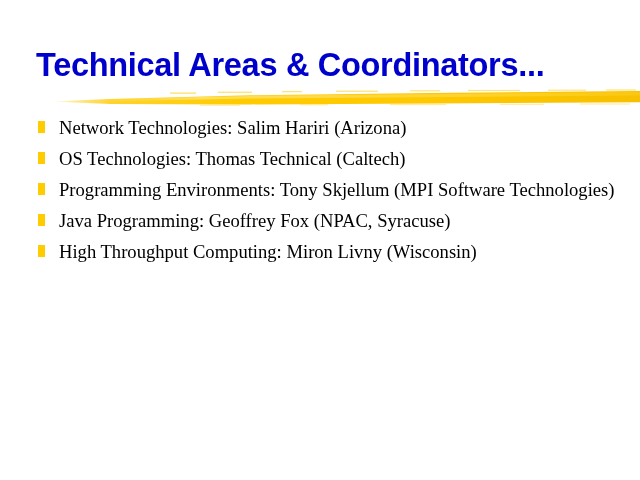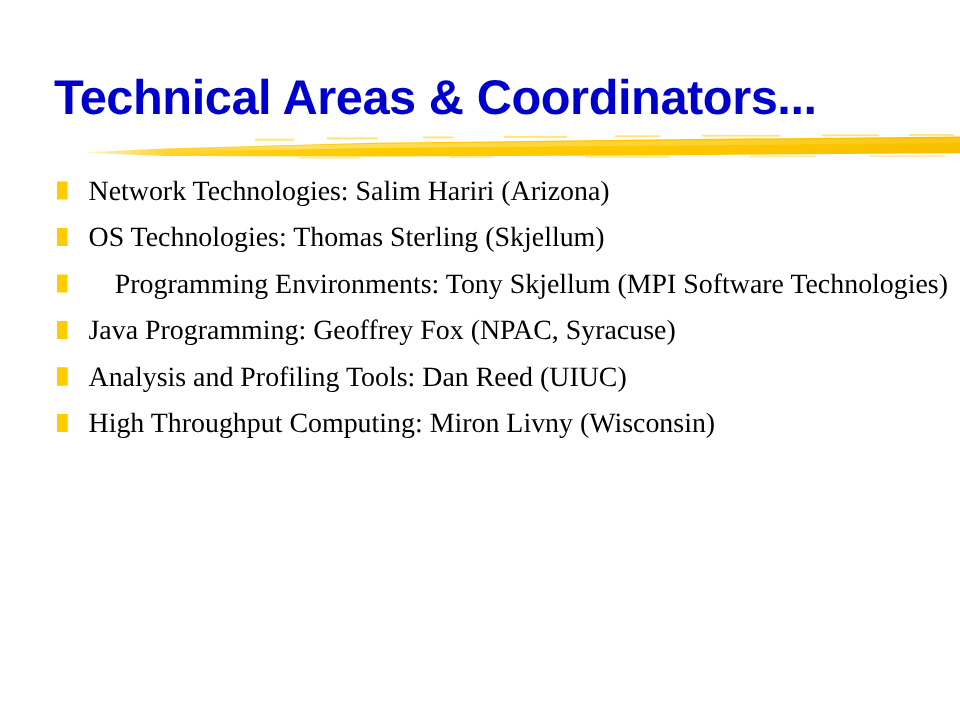--- a/index.html
+++ b/index.html
@@ -82,21 +82,20 @@
     height: 12px;
     background: #ffcc00;
     display: block;
   }
   .bullet-text {
     display: block;
   }
   
   .bullet-item.wrap .bullet-text {
     display: block;
-    text-align: right;
   }
 </style>
 </head>
 <body>
 
 <div id="slide">
 
   <div id="title-block">
     <h1 id="slide-title">Technical Areas &amp; Coordinators...</h1>
   </div>
@@ -143,39 +142,35 @@
     </g>
   </svg>
 
   <ul id="bullet-list">
     <li class="bullet-item">
       <span class="bullet-marker"></span>
       <span class="bullet-text">Network Technologies: Salim Hariri (Arizona)</span>
     </li>
     <li class="bullet-item">
       <span class="bullet-marker"></span>
-      <span class="bullet-text">OS Technologies: Thomas Sterling (Skjellum)</span>
+      <span class="bullet-text">OS Technologies: Thomas Technical (Caltech)</span>
     </li>
     <li class="bullet-item wrap">
       <span class="bullet-marker"></span>
       <span class="bullet-text">Programming Environments: Tony Skjellum (MPI Software Technologies)</span>
     </li>
     <li class="bullet-item">
       <span class="bullet-marker"></span>
       <span class="bullet-text">Java Programming: Geoffrey Fox (NPAC, Syracuse)</span>
     </li>
     <li class="bullet-item wrap">
       <span class="bullet-marker"></span>
     </li>
     <li class="bullet-item">
       <span class="bullet-marker"></span>
-      <span class="bullet-text">Analysis and Profiling Tools: Dan Reed (UIUC)</span>
-    </li>
-    <li class="bullet-item">
-      <span class="bullet-marker"></span>
     </li>
     <li class="bullet-item">
       <span class="bullet-marker"></span>
       <span class="bullet-text">High Throughput Computing: Miron Livny (Wisconsin)</span>
     </li>
   </ul>
 
 </div>
 
 </body></html>

